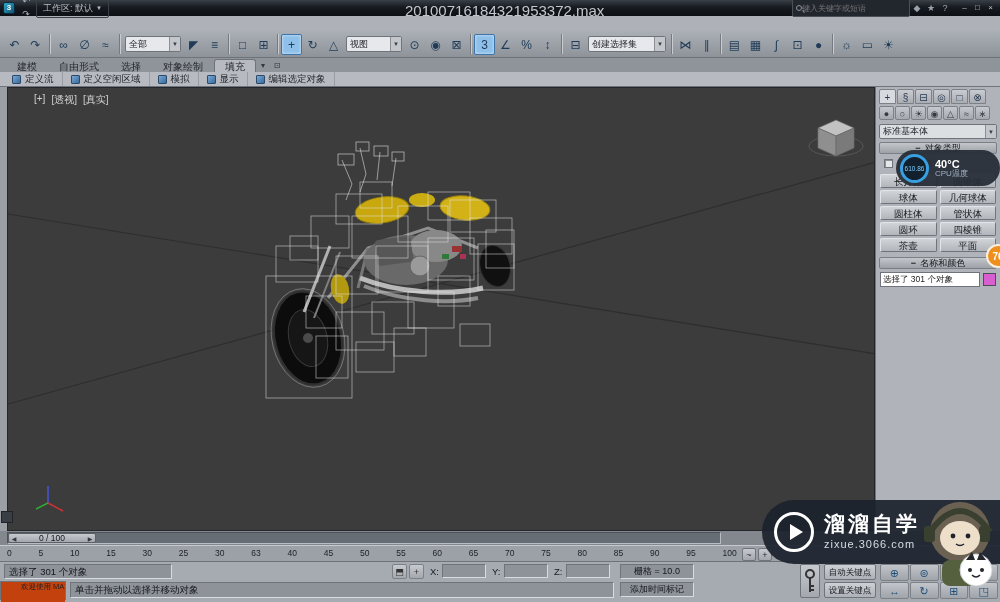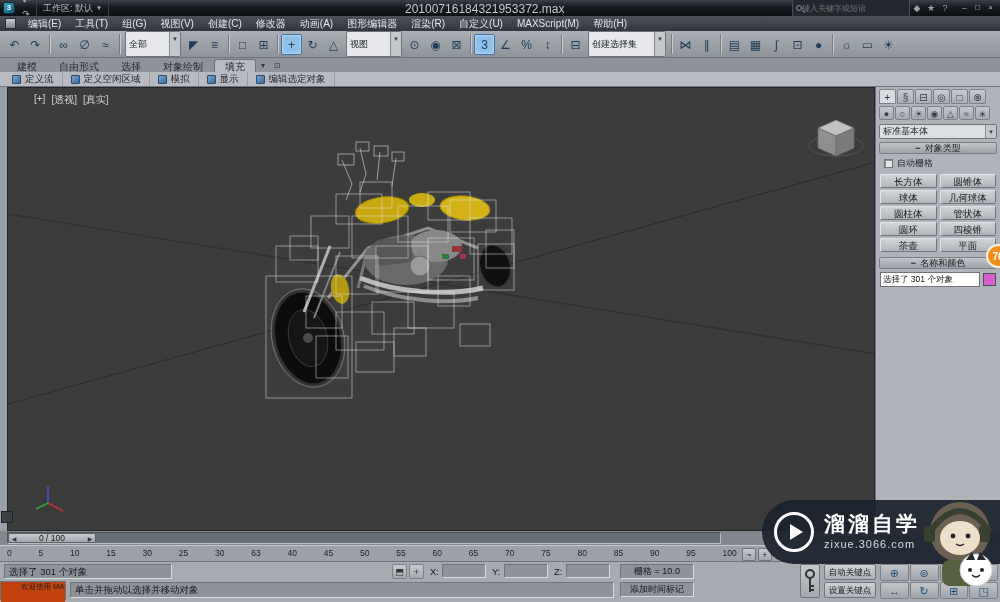--- a/index.html
+++ b/index.html
@@ -10,21 +10,21 @@
   
   #titlebar { position:absolute; left:0; top:0; width:1000px; height:16px;
     background:linear-gradient(#3a4048,#171a20 45%,#0d1014); display:flex; align-items:center;
     color:#c8ccd2; font-size:9px; }
   #applogo { width:12px; height:12px; margin:0 4px 0 3px; border-radius:2px;
     background:linear-gradient(135deg,#2fa8c8,#15506e); border:1px solid #0a2c3e;
     color:#fff; font-size:8px; font-weight:bold; text-align:center; line-height:10px; }
   .qatbtn { width:14px; height:13px; line-height:13px; text-align:center; color:#aeb6c0; font-size:9px; }
   #workspace { display:flex; align-items:center; gap:3px; padding:0 6px; height:20px;
     border:1px solid #3a4048; border-radius:2px; margin-left:3px; color:#b7bcc4; }
-  #filename { position:absolute; left:50%; margin-left:-95px; top:2px; color:#c3c7cd; font-size:12px;text-align:center; }
+  #filename { position:absolute; left:50%; margin-left:-95px; top:2px; color:#c3c7cd; font-size:15px;text-align:center; }
   #searchbox { margin-left:auto; width:118px; height:12px; background:#22262d; border:1px solid #4a505a;
     border-radius:2px; display:flex; align-items:center; padding:8px 3px; }
   #searchbox input { flex:1; background:transparent; border:none; outline:none; color:#9aa2ac; font-size:8px; width:90px; }
   .mag { width:6px; height:6px; border:1px solid #8a929c; border-radius:50%; position:relative; flex:none; }
   .mag::after { content:""; position:absolute; left:5px; top:5px; width:3px; height:1px; background:#8a929c; transform:rotate(45deg); }
   .tbicon { width:14px; height:13px; line-height:13px; text-align:center; color:#9aa2ac; font-size:9px; }
   #winbtns { display:flex; margin:0 3px 0 6px; }
   .winbtn { width:13px; height:12px; line-height:12px; text-align:center; color:#c3c7cd; font-size:8px; }
 
   
@@ -35,21 +35,21 @@
   .mitem { padding:0 7px; line-height:15px; height:15px; white-space:nowrap; }
 
   
   #toolbar { position:absolute; left:0; top:31px; width:1000px; height:27px;
     background:linear-gradient(#abafb6,#8e939a); border-bottom:1px solid #6f747b;
     display:flex; align-items:center; padding-left:4px; }
   .tbtn { width:21px; height:21px; line-height:21px; text-align:center; font-size:12px; color:#203c58;
     border:1px solid transparent; border-radius:2px; flex:none; }
   .tbtn.act { background:#8fc0ea; border:1px solid #3f74a8; box-shadow:inset 0 0 3px #dcecfa; }
   .tsep { width:1px; height:20px; background:#757a81; margin:0 3px; box-shadow:1px 0 0 #c8cbd0; flex:none; }
-  .tdd { height:26px; background:#e6e8eb; border:1px solid #6f747b; border-radius:2px; margin:6px 2px;
+  .tdd { height:16px; background:#e6e8eb; border:1px solid #6f747b; border-radius:2px; margin:6px 2px;
     display:flex; align-items:center; flex:none; }
   .tddv { flex:1; font-size:9px; color:#1c1f24; padding-left:3px; white-space:nowrap; overflow:hidden; }
   .tdda { width:11px; font-size:6px; color:#3a3f45; text-align:center; background:#c3c7cc; height:100%; line-height:15px;
     border-left:1px solid #8a8f95; }
 
   
   #ribbontabs { position:absolute; left:0; top:58px; width:1000px; height:14px; background:#8f949b;
     display:flex; align-items:flex-end; padding-left:6px; font-size:10px; color:#23262b; }
   .rtab { padding:0 10px; height:13px; line-height:13px; border:1px solid transparent; border-bottom:none; }
   .rtab.act { background:#b7bbc1; border-color:#6f747b; border-radius:3px 3px 0 0; }
@@ -188,37 +188,20 @@
         <div class="tbicon">★</div>
         <div class="tbicon">?</div>
       </div>
     <div id="winbtns">
         <div class="winbtn">–</div>
         <div class="winbtn">□</div>
         <div class="winbtn">×</div>
       </div>
   </div>
 
-  <div id="menubar">
-    <div id="menuicon"></div>
-    <div id="menu-items" style="display:flex">
-        <div class="mitem">编辑(E)</div>
-        <div class="mitem">工具(T)</div>
-        <div class="mitem">组(G)</div>
-        <div class="mitem">视图(V)</div>
-        <div class="mitem">创建(C)</div>
-        <div class="mitem">修改器</div>
-        <div class="mitem">动画(A)</div>
-        <div class="mitem">图形编辑器</div>
-        <div class="mitem">渲染(R)</div>
-        <div class="mitem">自定义(U)</div>
-        <div class="mitem">MAXScript(M)</div>
-        <div class="mitem">帮助(H)</div>
-      </div>
-  </div>
 
   <div id="toolbar">
     <div id="tb-items" style="display:flex;align-items:center">
         <div class="tbtn">↶</div>
         <div class="tbtn">↷</div>
         <div class="tsep"></div>
         <div class="tbtn">∞</div>
         <div class="tbtn">∅</div>
         <div class="tbtn">≈</div>
         <div class="tsep"></div>
@@ -537,20 +520,27 @@
         <div class="navbtn">⊚</div>
         <div class="navbtn">◱</div>
         <div class="navbtn">⊡</div>
         <div class="navbtn">↔</div>
         <div class="navbtn">↻</div>
         <div class="navbtn">⊞</div>
         <div class="navbtn">◳</div>
       </div>
   </div>
 
+  <div id="cpu-widget">
+    <div id="cpu-gauge">610.86</div>
+    <div id="cpu-texts">
+      <div id="cpu-temp">40°C</div>
+      <div id="cpu-label">CPU温度</div>
+    </div>
+  </div>
 
   <div id="badge76">76</div>
 
   <div id="watermark">
     <div id="wm-logo">
       <div id="wm-play"></div>
     </div>
     <div id="wm-texts">
       <div id="wm-brand">溜溜自学</div>
       <div id="wm-url">zixue.3066.com</div>

